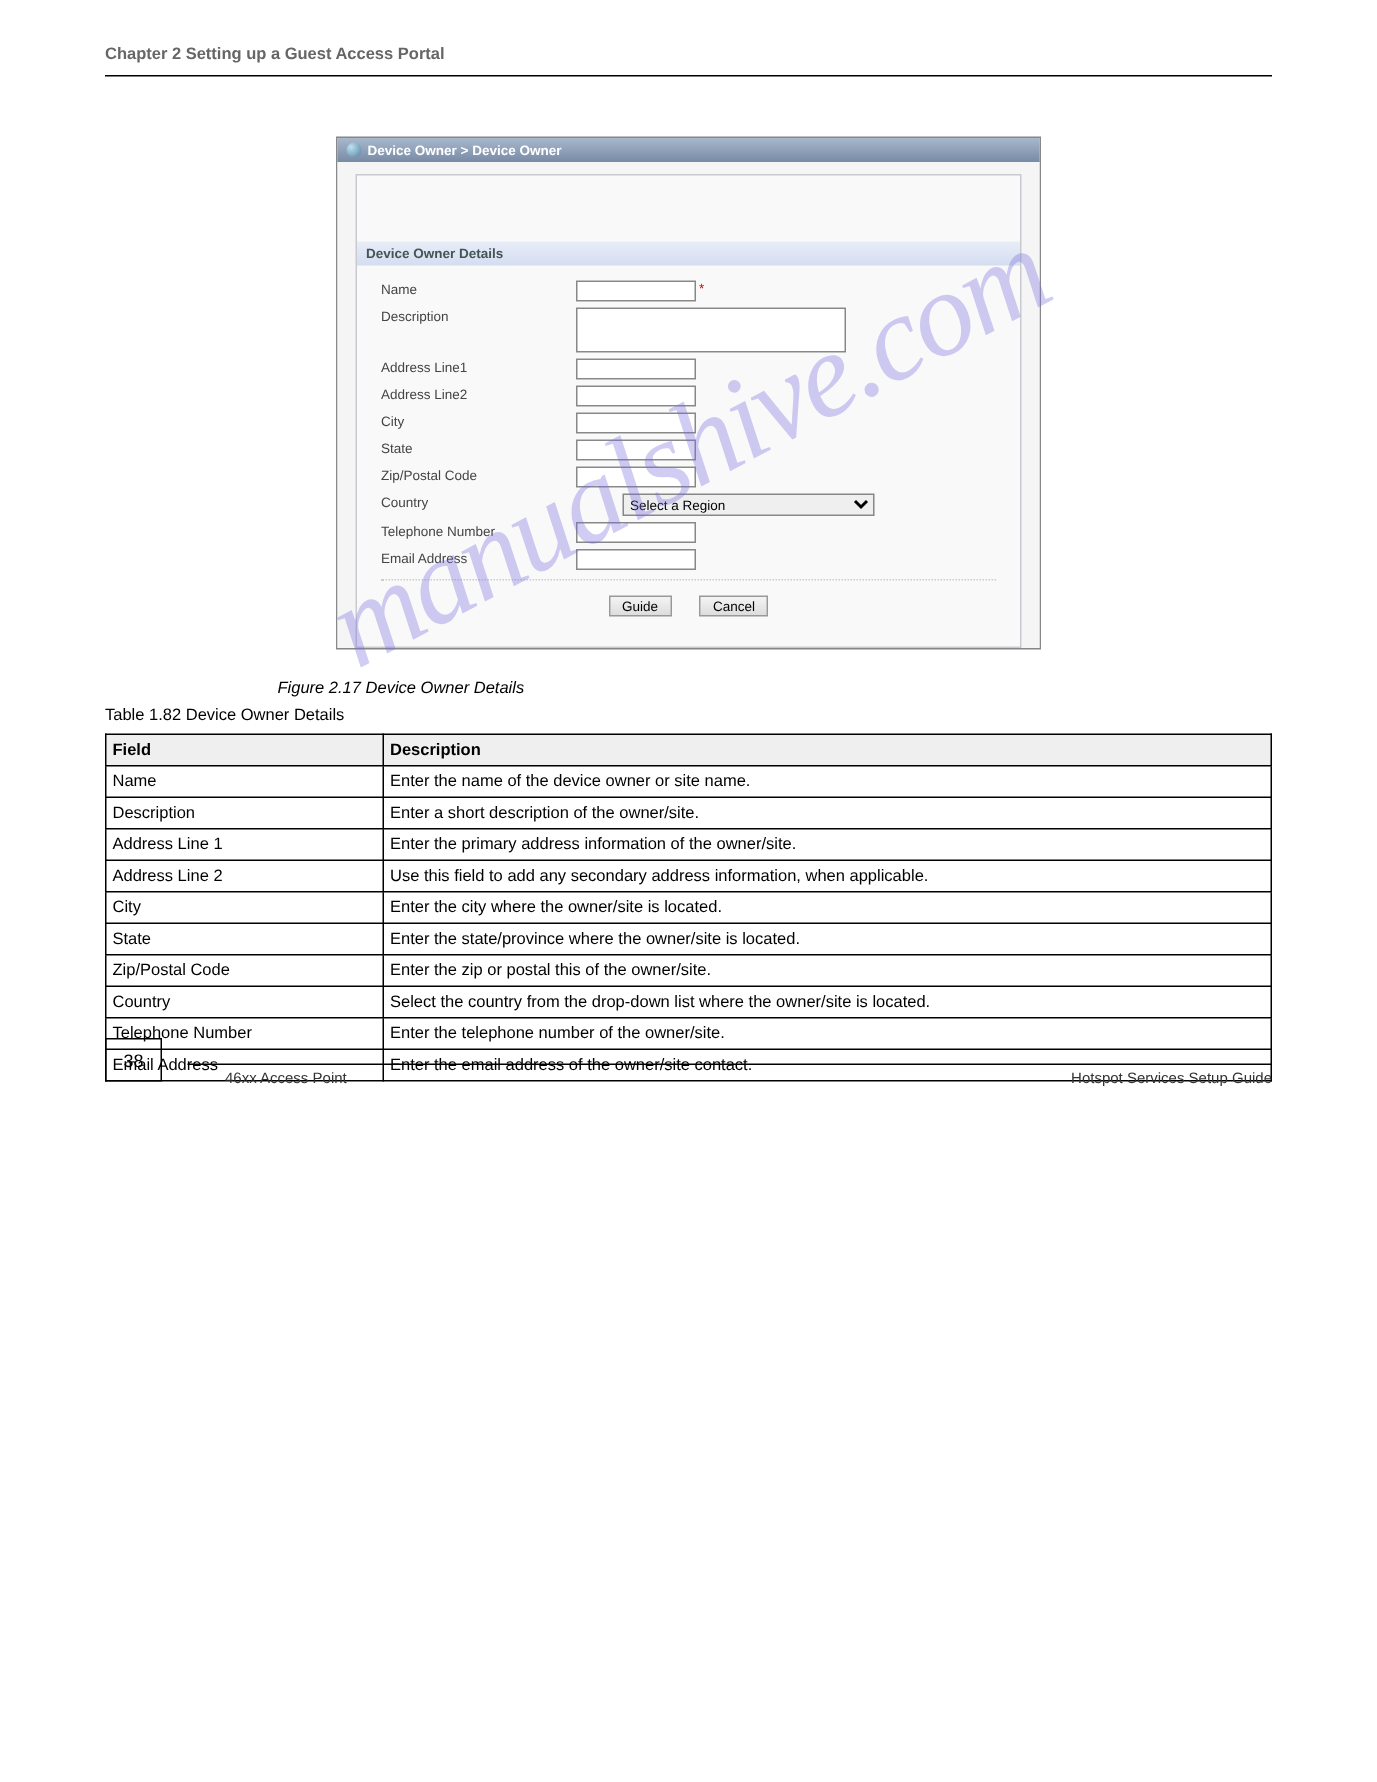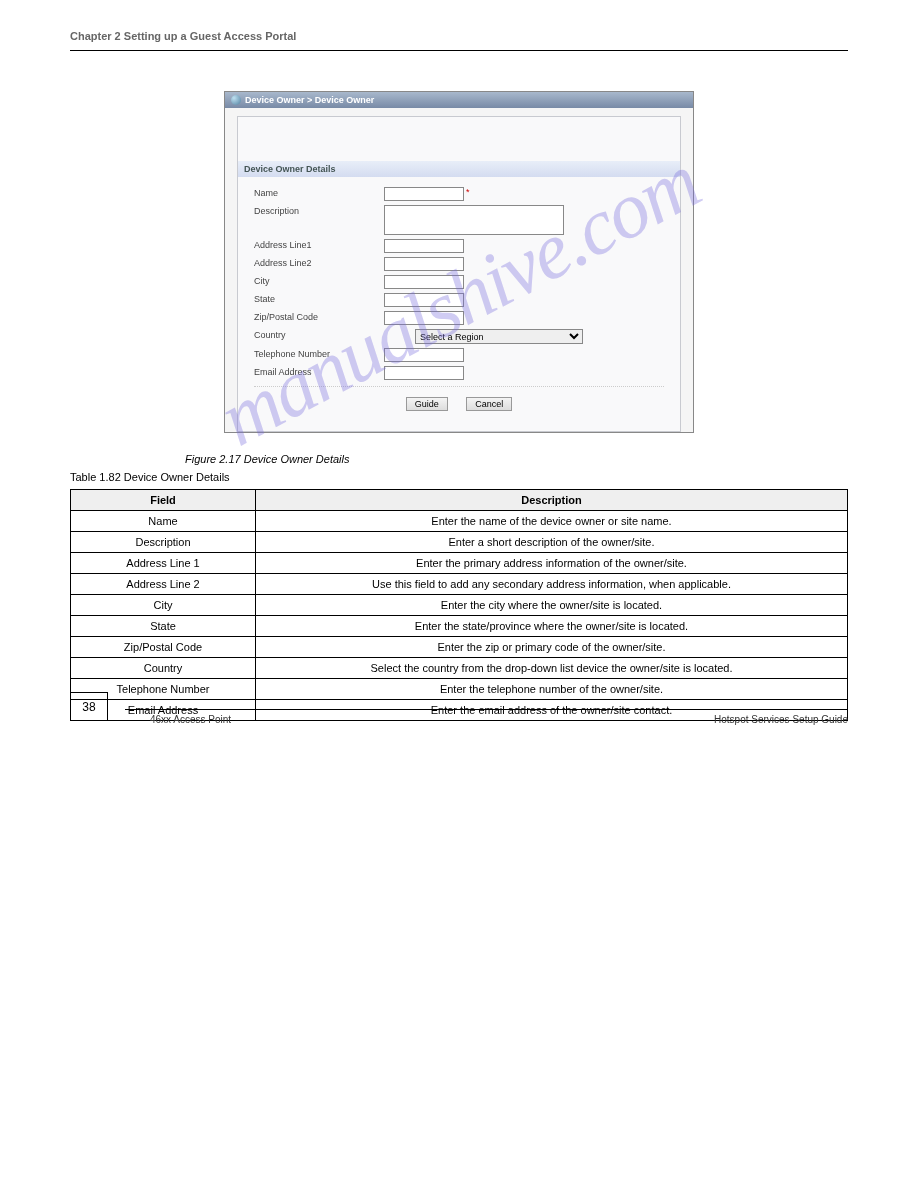--- a/index.html
+++ b/index.html
@@ -97,22 +97,22 @@
 .caption { font-style: italic; font-size: 11px; margin: 6px 0 6px 115px; }
 .table-title { font-size: 11px; margin: 4px 0 6px 0; }
 
 table.info {
   width: 100%;
   border-collapse: collapse;
   font-size: 11px;
 }
 table.info th, table.info td {
   border: 1px solid #000;
-  padding: 4px 22px;
-  text-align: center;
+  padding: 4px 4px;
+  text-align: left;
   vertical-align: top;
 }
 table.info th { background: #efefef; font-weight: bold; }
 table.info td:first-child { width: 185px; }
 
 .watermark {
   position: absolute;
   top: 40%; left: 50%;
   transform: translate(-50%,-50%) rotate(-28deg);
   font-size: 80px;
@@ -246,25 +246,25 @@
       <tr>
         <td>City</td>
         <td>Enter the city where the owner/site is located.</td>
       </tr>
       <tr>
         <td>State</td>
         <td>Enter the state/province where the owner/site is located.</td>
       </tr>
       <tr>
         <td>Zip/Postal Code</td>
-        <td>Enter the zip or primary code of the owner/site.</td>
+        <td>Enter the zip or postal this of the owner/site.</td>
       </tr>
       <tr>
         <td>Country</td>
-        <td>Select the country from the drop-down list device the owner/site is located.</td>
+        <td>Select the country from the drop-down list where the owner/site is located.</td>
       </tr>
       <tr>
         <td>Telephone Number</td>
         <td>Enter the telephone number of the owner/site.</td>
       </tr>
       <tr>
         <td>Email Address</td>
         <td>Enter the email address of the owner/site contact.</td>
       </tr>
     </tbody>

